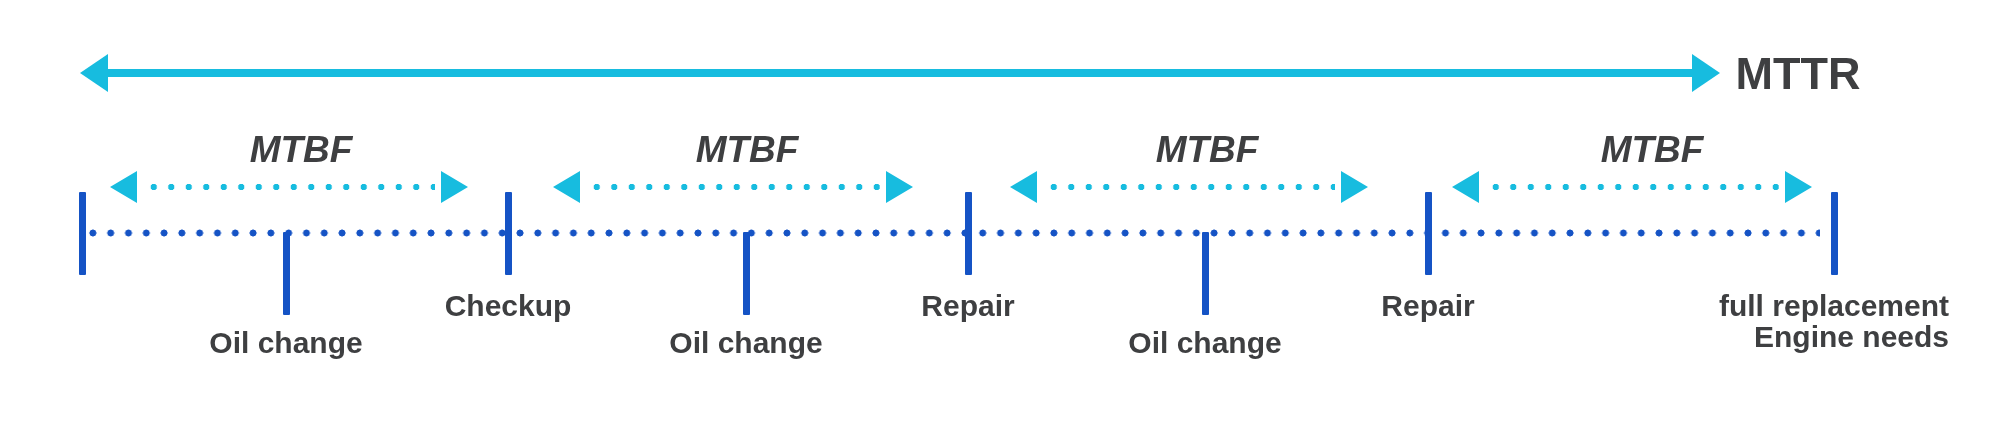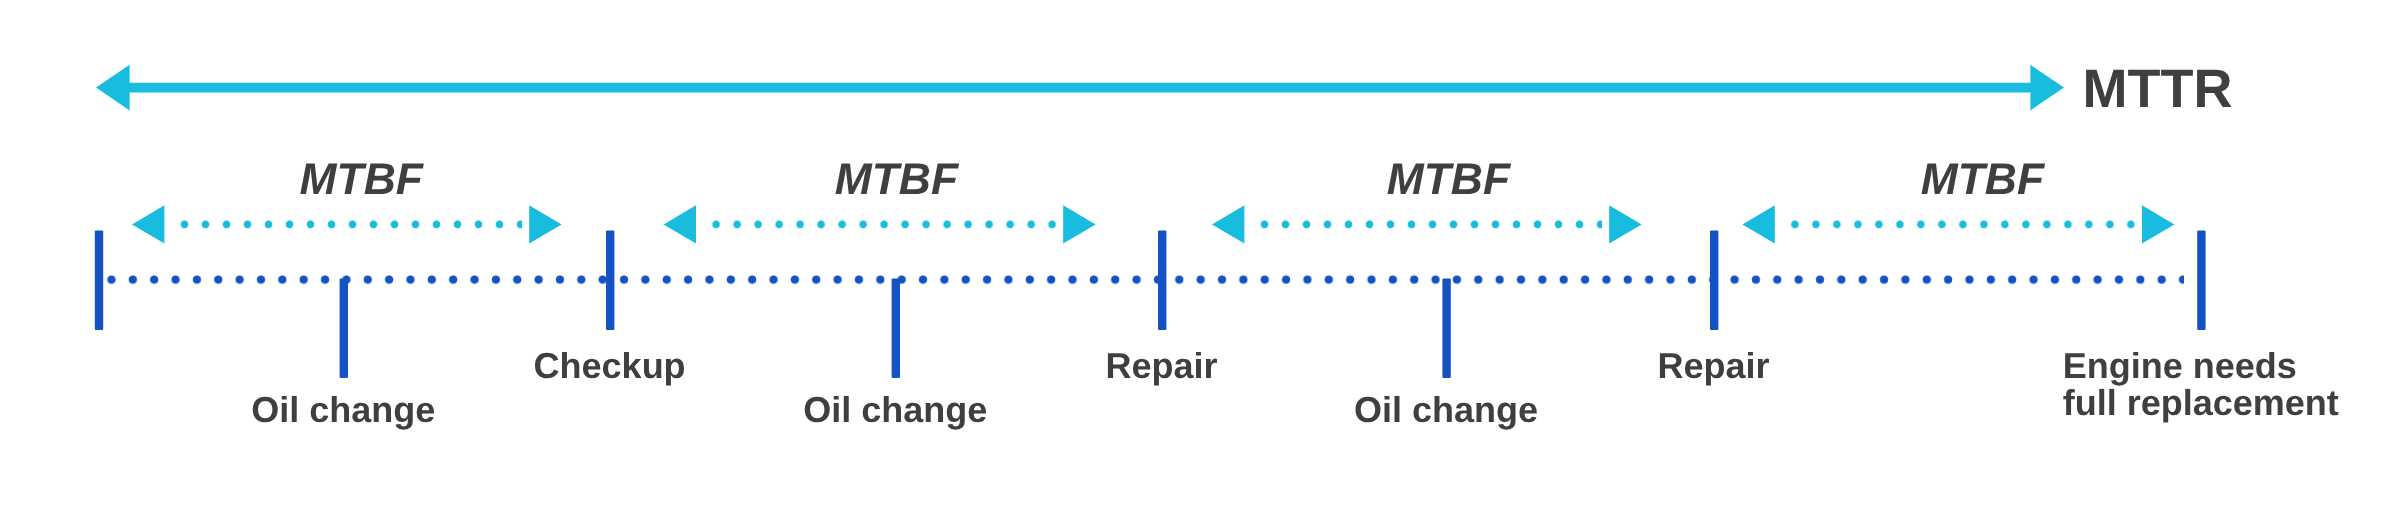--- a/index.html
+++ b/index.html
@@ -49,21 +49,21 @@
     background-size: 17.8px 8px;
   }
   .tick {
     width: 7px;
     background: var(--blue);
     border-radius: 1px;
   }
   .label {
     transform: translateX(-50%);
     white-space: nowrap;
-    text-align: left;
+    text-align: right;
     color: var(--text);
     font-weight: bold;
   }
   .mttr-label { font-size: 45px; line-height: 45px; }
   .mtbf-label { font-size: 37px; line-height: 37px; font-style: italic; }
   .event-label { font-size: 30px; line-height: 31px; }
 </style>
 </head>
 <body>
 
@@ -109,16 +109,16 @@
     <div class="tick" style="left: 1201.5px; top: 232px; height: 83px;"></div>
     <div class="label event-label" style="left: 1205px; top: 327px;">
       <div style="position: static;">Oil change</div>
     </div>
     <div class="tick" style="left: 1424.5px; top: 192px; height: 83px;"></div>
     <div class="label event-label" style="left: 1428px; top: 290px;">
       <div style="position: static;">Repair</div>
     </div>
     <div class="tick" style="left: 1830.5px; top: 192px; height: 83px;"></div>
     <div class="label event-label" style="left: 1834px; top: 290px;">
+      <div style="position: static;">full replacement</div>
       <div style="position: static;">Engine needs</div>
-      <div style="position: static;">full replacement</div>
     </div>
   </div>
 
 </body></html>

